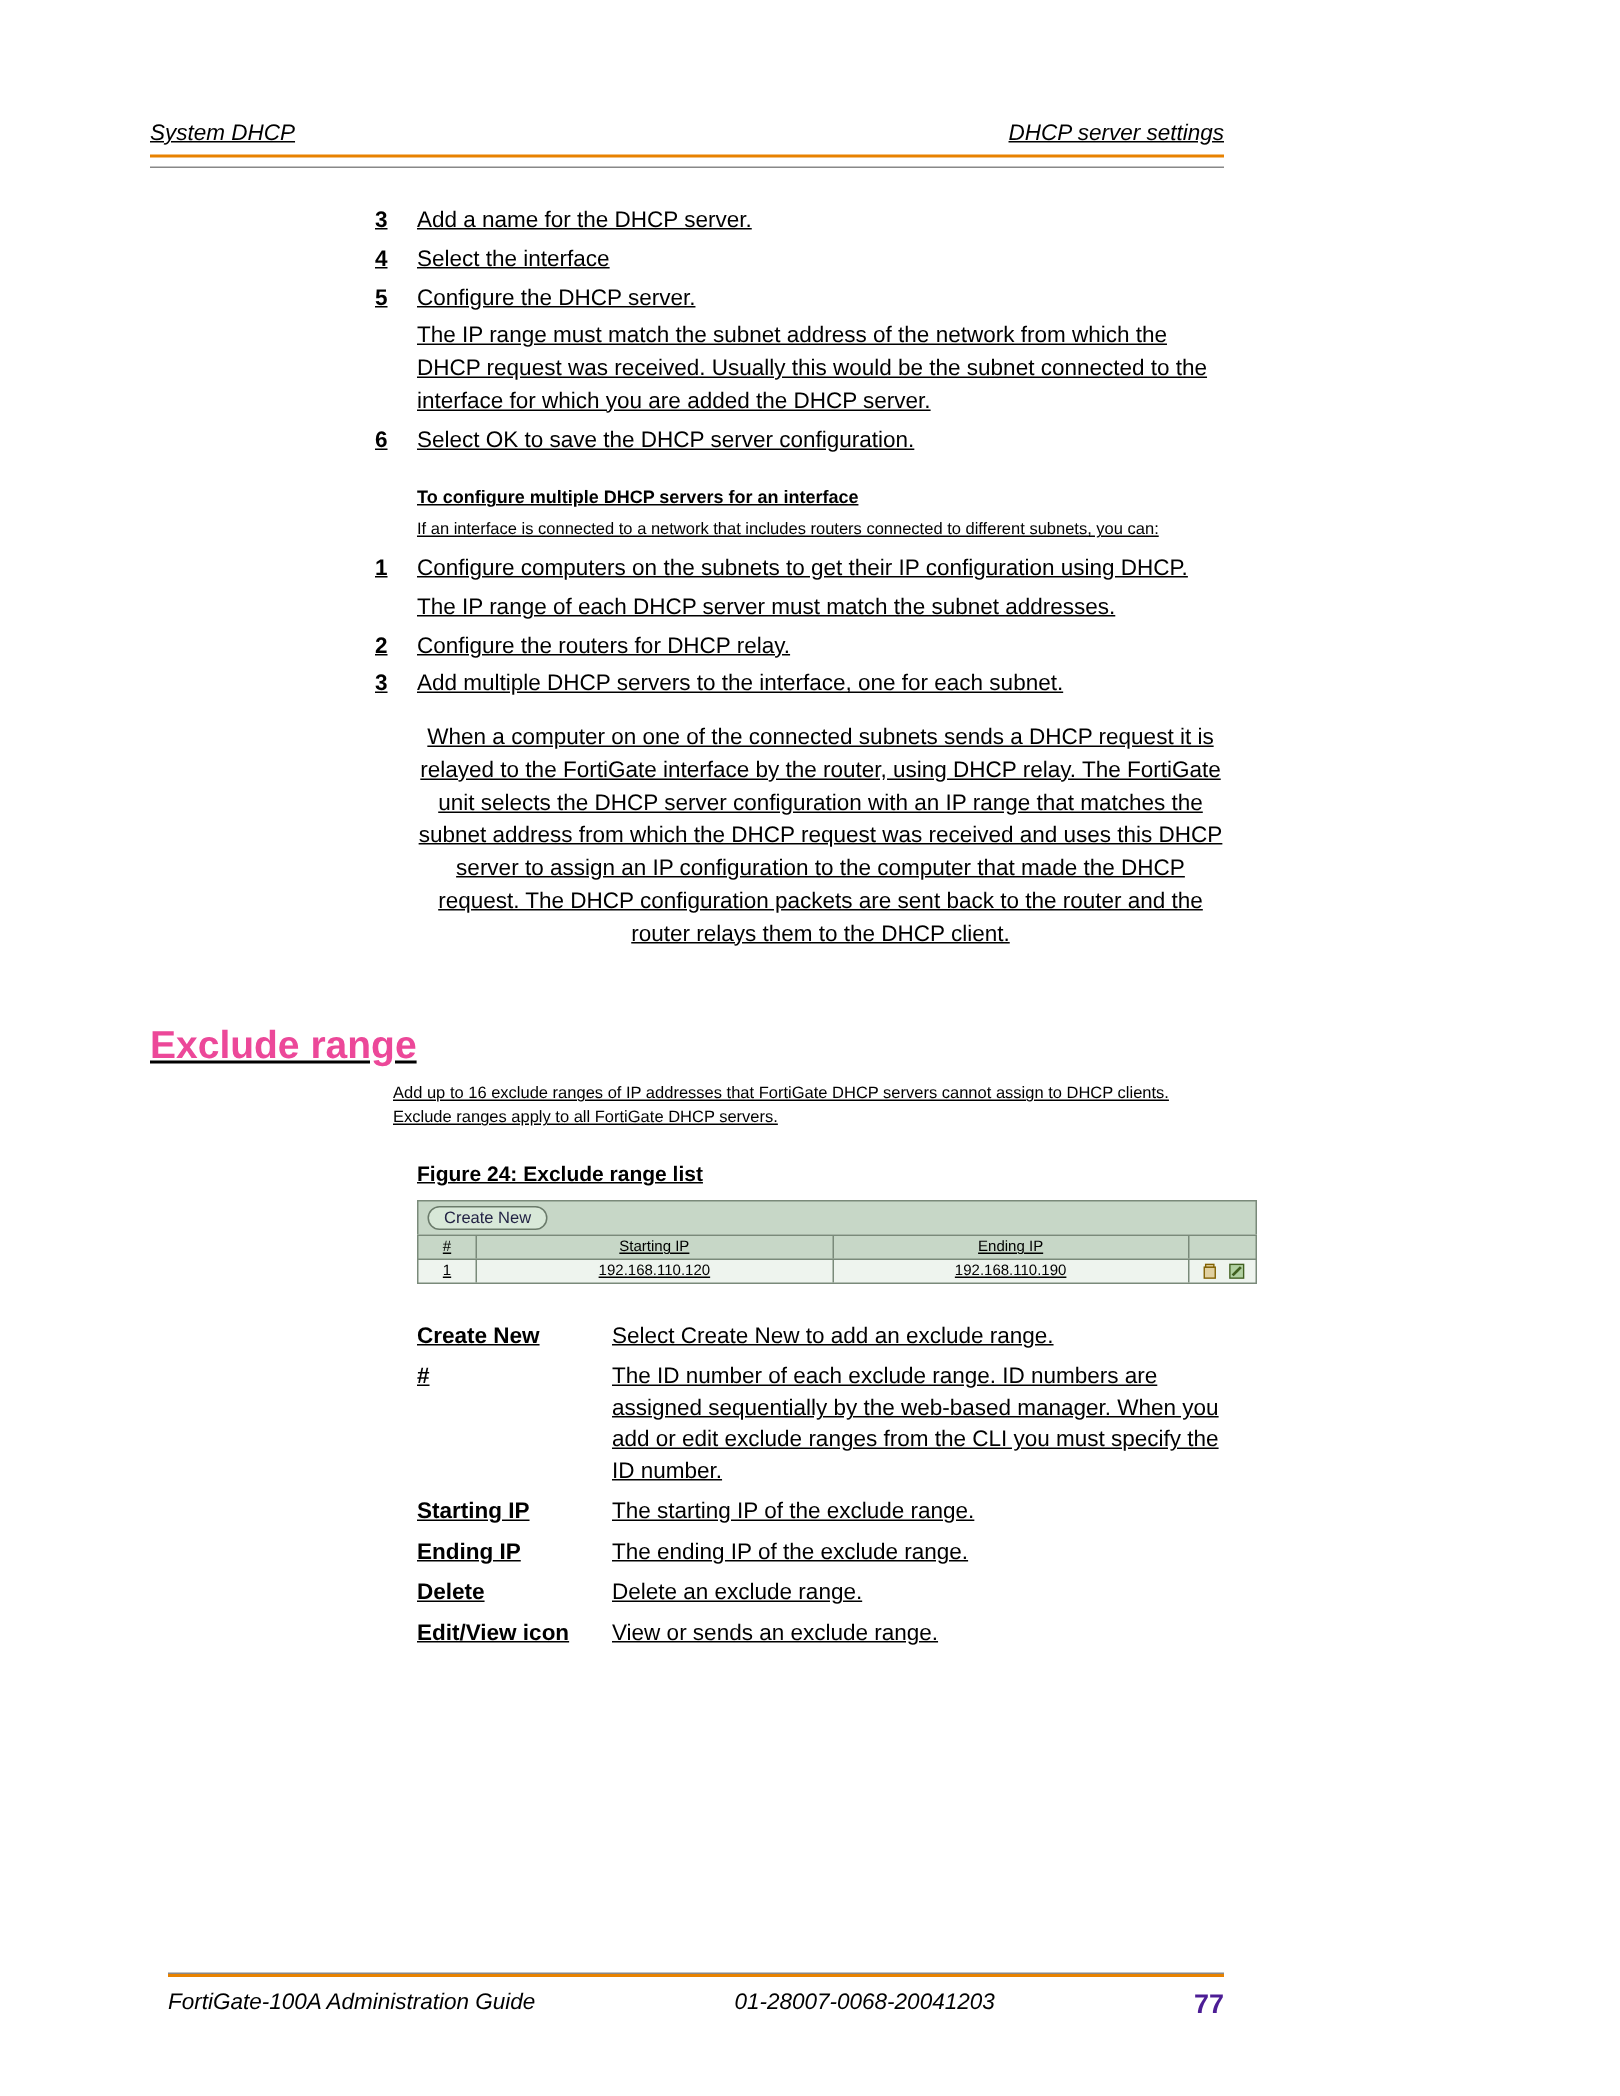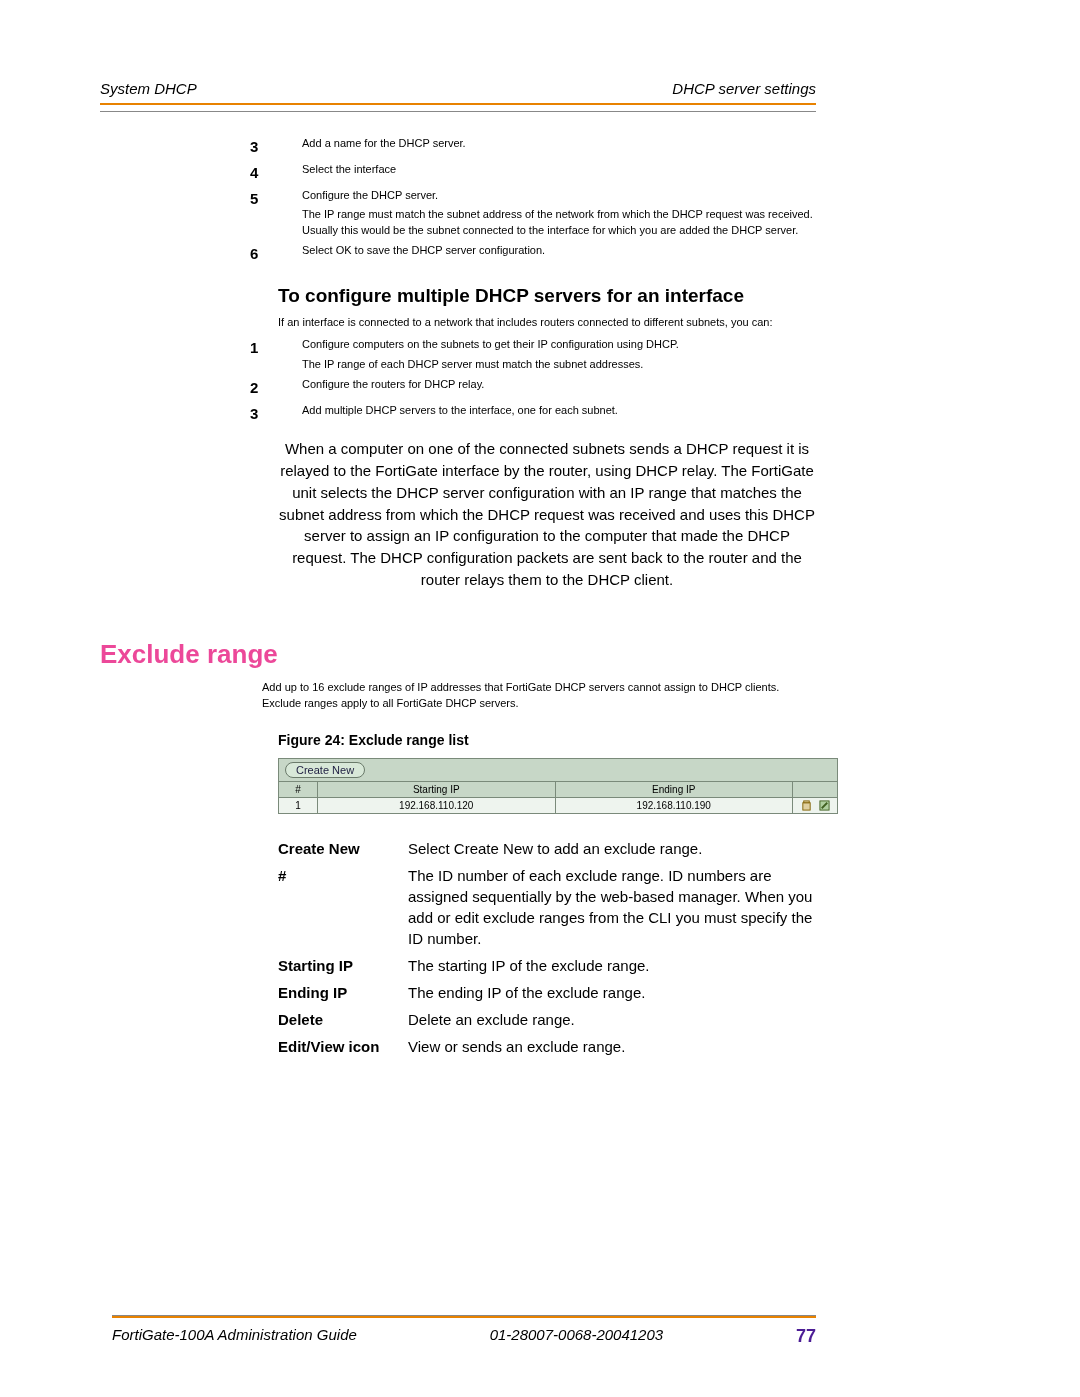--- a/index.html
+++ b/index.html
@@ -9,20 +9,21 @@
     font-family: Arial, Helvetica, sans-serif;
     color: #000;
     font-size: 15px;
   }
   .page {
     width: 916px;
     height: 1397px;
     box-sizing: border-box;
     padding: 80px 100px 60px 100px;
     position: relative;
+    text-decoration: underline;
   }
   .running-head {
     display: flex;
     justify-content: space-between;
     font-style: italic;
     font-size: 15px;
     padding-bottom: 6px;
   }
   .head-rule {
     height: 2px;
@@ -43,29 +44,28 @@
     line-height: 1.45;
   }
   .num-item .num {
     width: 28px;
     flex: none;
     font-weight: bold;
     font-size: 15px;
   }
   .num-item .txt {
     flex: 1;
-    font-size: 11px;
-    margin-left: 24px;
+    font-size: 15px;
   }
   .num-item .txt .sub {
     margin-top: 4px;
   }
   .sub-heading {
     font-weight: bold;
-    font-size: 19px;
+    font-size: 12px;
     margin: 20px 0 8px 28px;
   }
   .para {
     margin: 6px 0 6px 28px;
     font-size: 11px;
     line-height: 1.45;
   }
   .after-para {
     margin: 14px 0 6px 28px;
     font-size: 15px;

